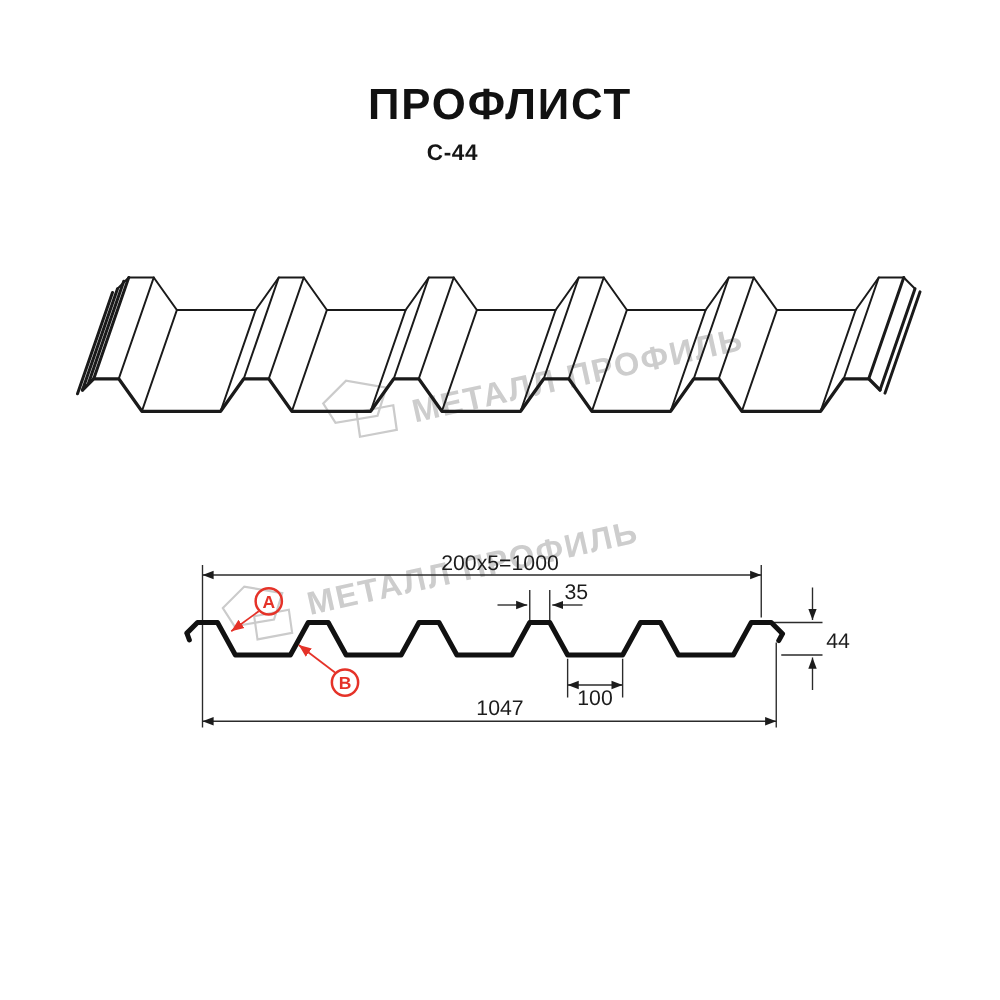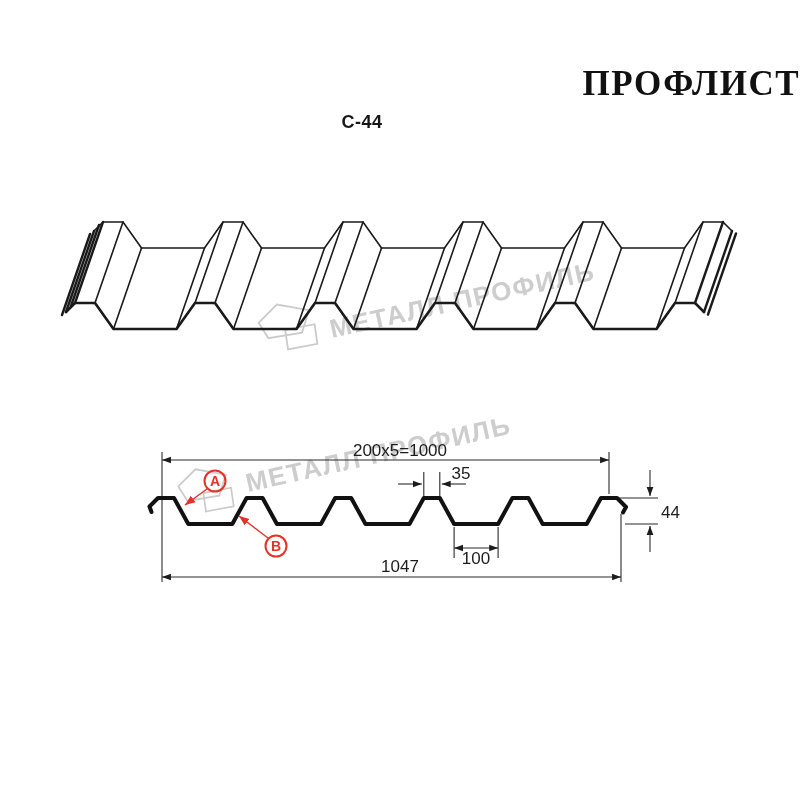--- a/index.html
+++ b/index.html
@@ -1,22 +1,22 @@
 <!DOCTYPE html>
 <html><head>
 <meta charset="utf-8">
 <style>
   html,body{margin:0;padding:0;background:#fff;}
   .page{
     position:relative;width:800px;height:800px;background:#ffffff;overflow:hidden;
     font-family:"Liberation Sans", sans-serif;color:#111;
   }
   .title{
-    position:absolute;top:64px;left:0;width:800px;text-align:right;
-    font-size:35px;font-weight:bold;letter-spacing:1.5px;color:#111;font-family:Liberation Serif, serif;
+    position:absolute;top:64px;left:0;width:800px;text-align:center;
+    font-size:35px;font-weight:bold;letter-spacing:1.5px;color:#111;
   }
   .subtitle{
     position:absolute;top:112px;left:0;width:724px;text-align:center;
     font-size:18px;font-weight:bold;letter-spacing:0.5px;color:#161616;
   }
   .footer-text{
     position:absolute;top:703px;left:0;width:800px;text-align:center;
     font-size:19px;font-weight:600;letter-spacing:0.4px;color:#1c1c1c;
   }
   svg{position:absolute;top:0;left:0;}

